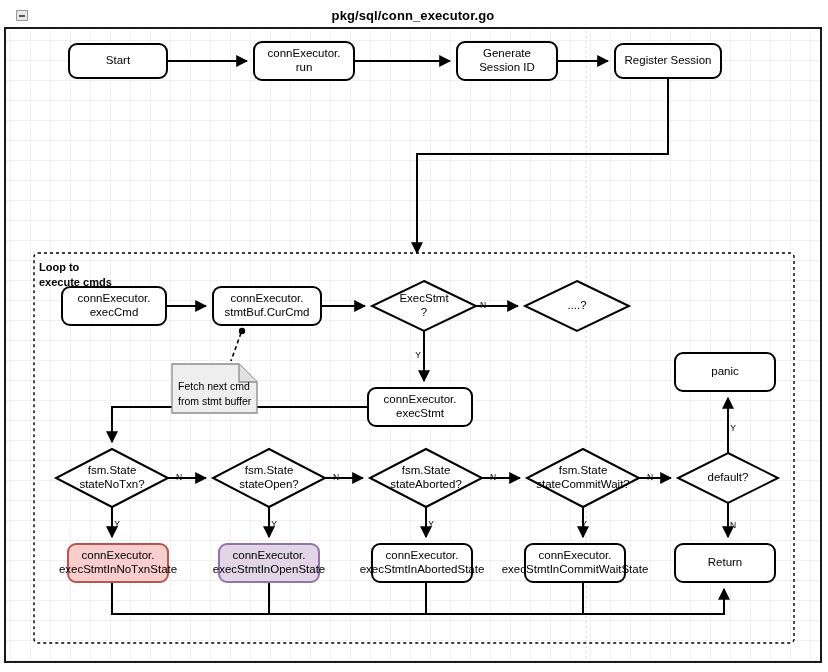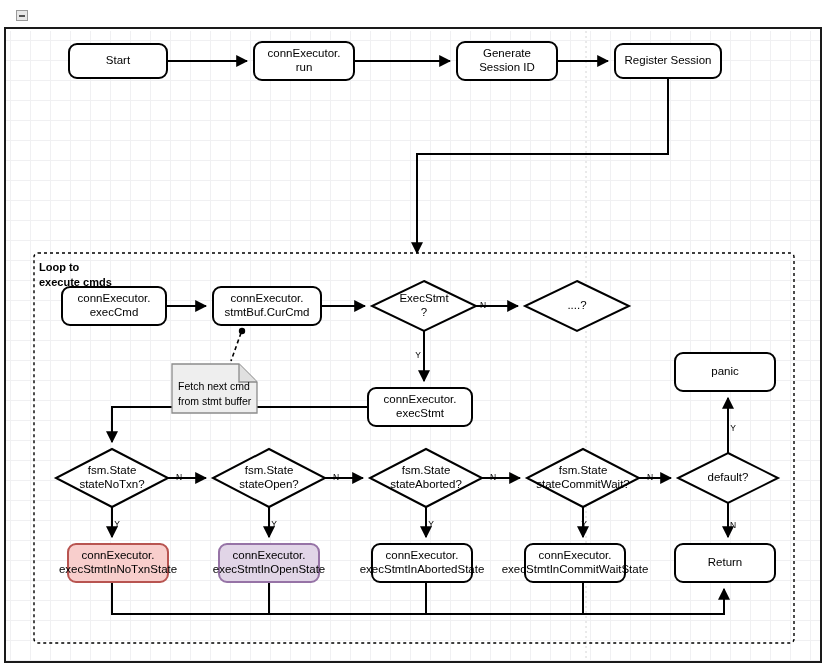--- a/index.html
+++ b/index.html
@@ -136,20 +136,21 @@
 <body>
 
 <div id="app">
 
   <div class="frame"></div>
 
   <div class="titlebar">
     <div class="collapse-icon">
         <i></i>
       </div>
+    <span class="title-text">pkg/sql/conn_executor.go</span>
   </div>
 
   <div class="canvas">
     <div class="gridbg"></div>
 
     <svg class="diagram" width="814" height="630" viewBox="0 0 814 630">
       <defs>
         <marker id="arrow" viewBox="0 0 10 10" refX="9" refY="5" markerWidth="6" markerHeight="6" orient="auto-start-reverse">
           <path d="M 0 0 L 10 5 L 0 10 z" fill="#000000"></path>
         </marker>

